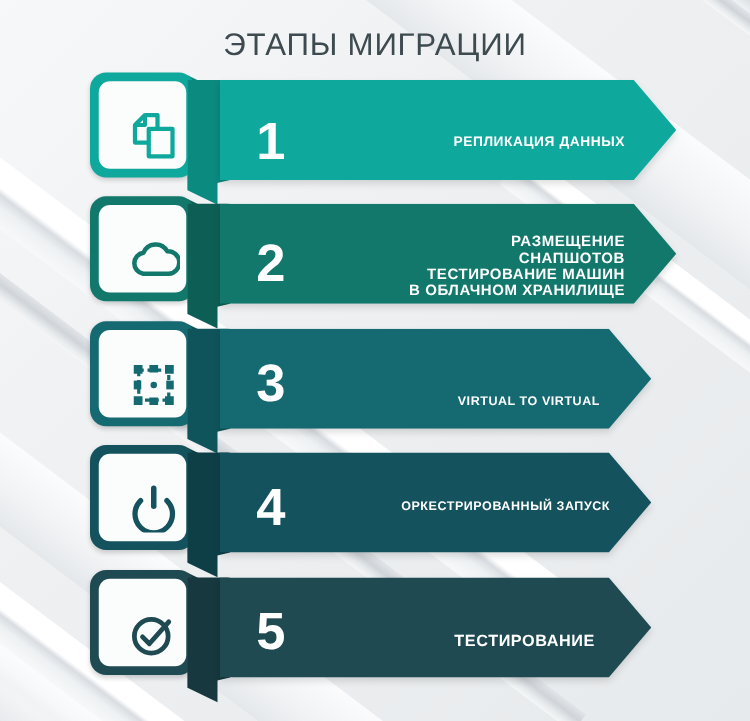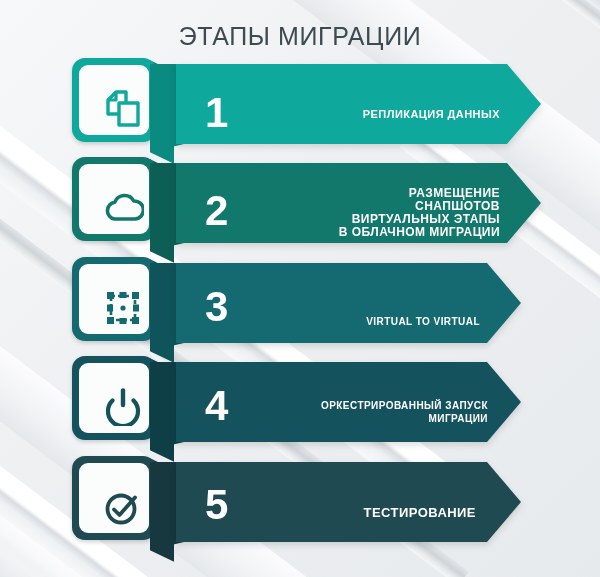--- a/index.html
+++ b/index.html
@@ -169,22 +169,22 @@
           <div class="bar">
             <svg width="365" height="80" viewBox="0 0 365 80" style="display:block">
       <polygon points="0,0 331,0 365,40 331,80 0,80" fill="#12786b"></polygon>
     </svg>
           </div>
         </div>
         <div class="num" style="left: 205px; top: 33px;">2</div>
         <div class="lbl" style="font-size: 12px; left: 205px; width: 295px; top: 14px;">
           <div>РАЗМЕЩЕНИЕ</div>
           <div>СНАПШОТОВ</div>
-          <div>ВИРТУАЛЬНЫХ ЭТАПЫ</div>
-          <div>В ОБЛАЧНОМ МИГРАЦИИ</div>
+          <div>ТЕСТИРОВАНИЕ МАШИН</div>
+          <div>В ОБЛАЧНОМ ХРАНИЛИЩЕ</div>
         </div>
       </div>
       <div class="row" style="top: 257px;">
         <div class="tile-wrap">
           <div class="tile-side" style="background: rgb(15, 84, 90);"></div>
           <div class="tile" style="background: rgb(21, 106, 113);">
             <div class="tile-inner"></div>
             <span style="position: absolute; left: 16px; top: 16px;">
               <svg width="38" height="38" viewBox="0 0 38 38">
         <rect x="7" y="7" width="24" height="24" fill="none" stroke="#156a71" stroke-width="2.6" stroke-dasharray="4 3"></rect>
@@ -239,21 +239,20 @@
           </div>
           <div class="bar">
             <svg width="345" height="80" viewBox="0 0 345 80" style="display:block">
       <polygon points="0,0 311,0 345,40 311,80 0,80" fill="#14535d"></polygon>
     </svg>
           </div>
         </div>
         <div class="num" style="left: 205px; top: 29px;">4</div>
         <div class="lbl" style="font-size: 10px; left: 213px; width: 275px; top: 27px;">
           <div>ОРКЕСТРИРОВАННЫЙ ЗАПУСК</div>
-          <div>МИГРАЦИИ</div>
         </div>
       </div>
       <div class="row" style="top: 456px;">
         <div class="tile-wrap">
           <div class="tile-side" style="background: rgb(22, 56, 62);"></div>
           <div class="tile" style="background: rgb(31, 74, 82);">
             <div class="tile-inner"></div>
             <span style="position: absolute; left: 16px; top: 16px;">
               <svg width="38" height="38" viewBox="0 0 38 38">
         <circle cx="17" cy="21" r="13.5" fill="none" stroke="#1f4a52" stroke-width="3.8"></circle>

